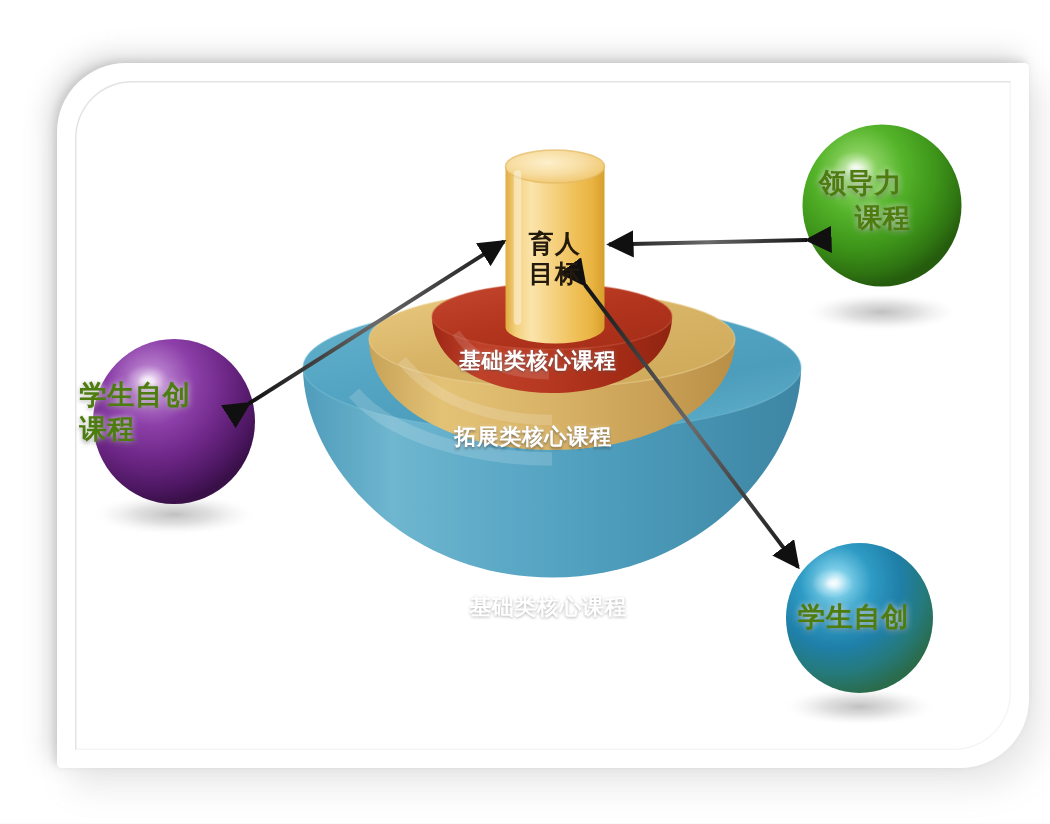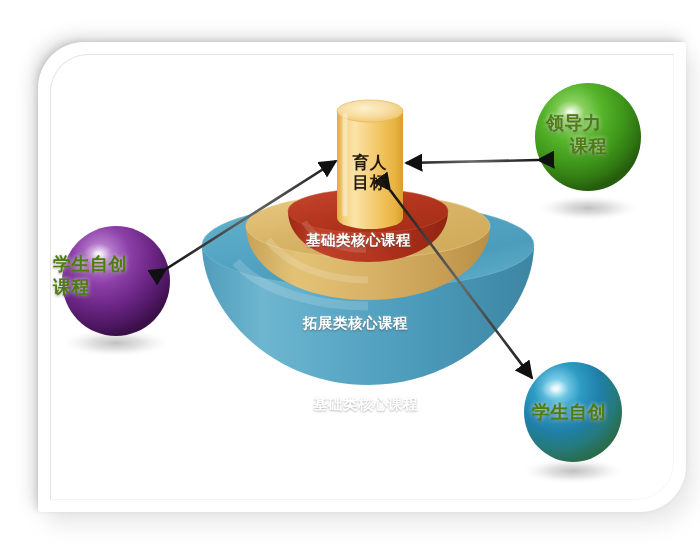--- a/index.html
+++ b/index.html
@@ -71,21 +71,21 @@
   .tier-label {
     position: absolute;
     color: #ffffff;
     font-weight: bold;
     letter-spacing: 0.5px;
     white-space: nowrap;
     text-shadow: 0 1px 2px rgba(0,0,0,0.42), 0 0 3px rgba(255,255,255,0.35);
     pointer-events: none;
   }
   #label-research { left: 306px; top: 231px; font-size: 14.5px; }
-  #label-expand   { left: 303px; top: 282px; font-size: 14.5px; margin-top: 32px; }
+  #label-expand   { left: 303px; top: 282px; font-size: 14.5px; }
   #label-base     { left: 313px; top: 355px; font-size: 14.5px;
                     text-shadow: 0 1px 2px rgba(0,0,0,0.30), 0 0 4px rgba(255,255,255,0.45); margin-top: 40px; }
 
   #label-goal {
     position: absolute;
     left: 340px;
     top: 153px;
     width: 60px;
     text-align: center;
     font-size: 16.5px;

